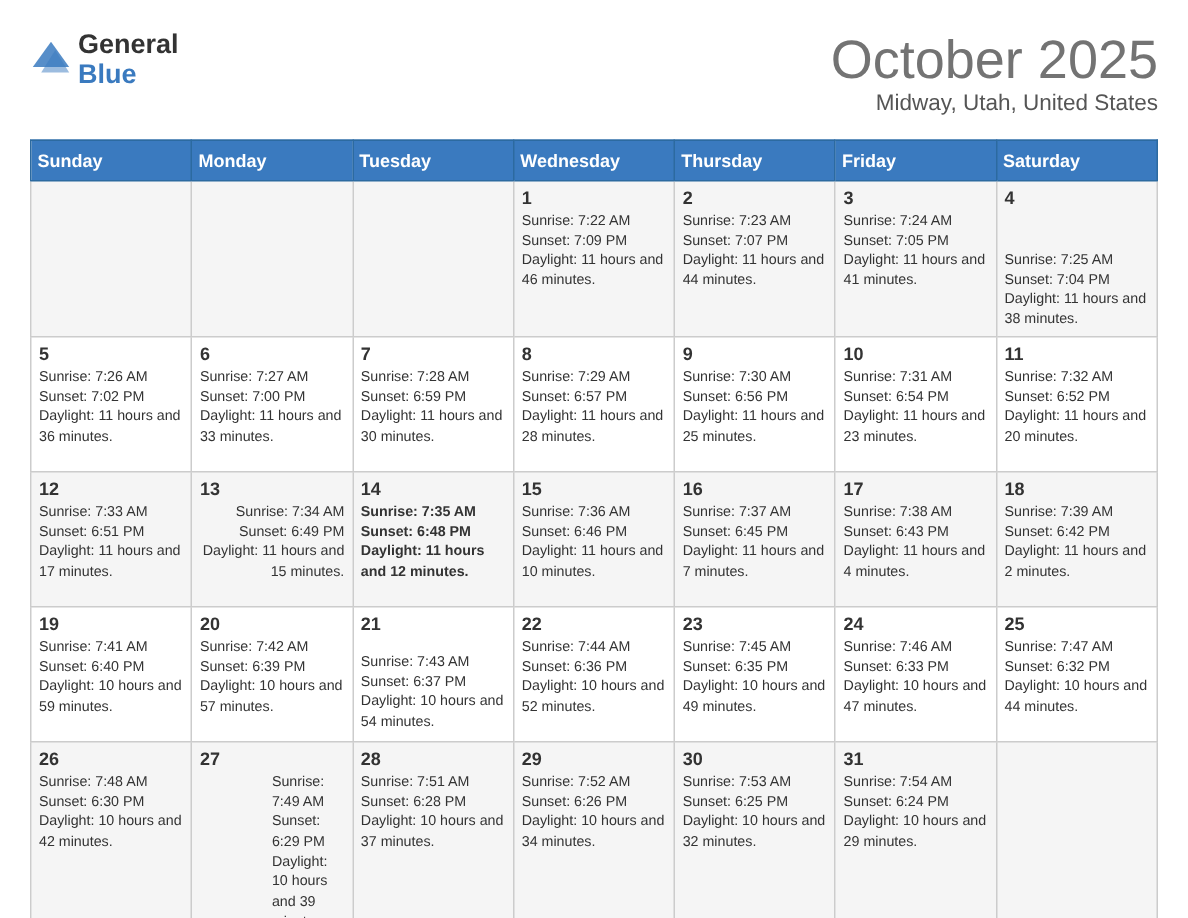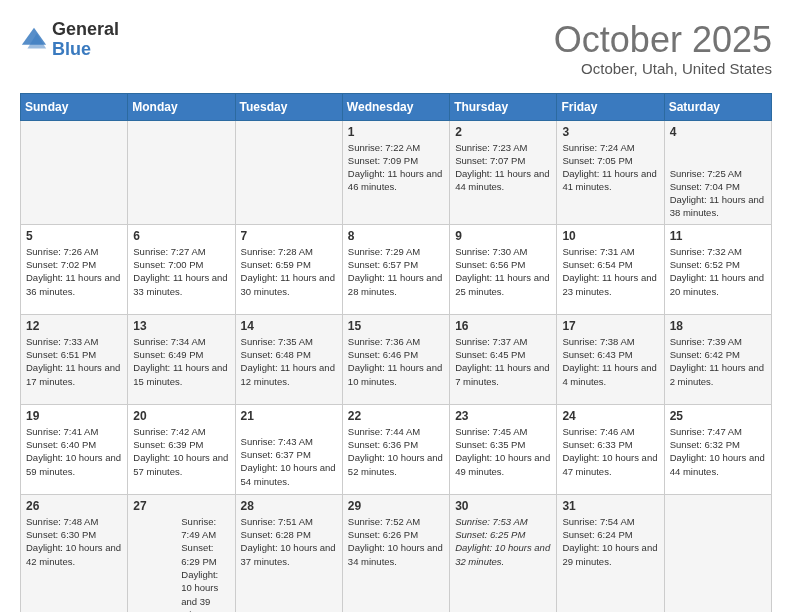--- a/index.html
+++ b/index.html
@@ -108,21 +108,21 @@
       <polygon points="15,2 28,20 2,20" fill="#3a7abf" opacity="0.85"></polygon>
       <polygon points="18,8 28,24 8,24" fill="#3a7abf" opacity="0.5"></polygon>
     </svg>
     <div class="logo-text">
       <span class="logo-general">General</span>
       <span class="logo-blue">Blue</span>
     </div>
   </div>
   <div class="title-block">
     <div class="month-title">October 2025</div>
-    <div class="location">October, Utah, United States</div>
+    <div class="location">Midway, Utah, United States</div>
   </div>
 </div>
 
 <table>
   <thead>
     <tr>
     <th>Sunday</th>
         <th>Monday</th>
         <th>Tuesday</th>
         <th>Wednesday</th>
@@ -207,27 +207,27 @@
       </tr>
       <tr>
         <td>
           <span class="day-number">12</span>
           <div class="day-info" style="white-space: pre-line;">Sunrise: 7:33 AM
 Sunset: 6:51 PM
 Daylight: 11 hours and 17 minutes.</div>
         </td>
         <td>
           <span class="day-number">13</span>
-          <div class="day-info" style="white-space: pre-line;">Sunrise: 7:34 AM
+          <div class="day-info" style="white-space: pre-line; text-align: right;">Sunrise: 7:34 AM
 Sunset: 6:49 PM
 Daylight: 11 hours and 15 minutes.</div>
         </td>
         <td>
           <span class="day-number">14</span>
-          <div class="day-info" style="white-space: pre-line;">Sunrise: 7:35 AM
+          <div class="day-info" style="white-space: pre-line; font-weight: bold;">Sunrise: 7:35 AM
 Sunset: 6:48 PM
 Daylight: 11 hours and 12 minutes.</div>
         </td>
         <td>
           <span class="day-number">15</span>
           <div class="day-info" style="white-space: pre-line;">Sunrise: 7:36 AM
 Sunset: 6:46 PM
 Daylight: 11 hours and 10 minutes.</div>
         </td>
         <td>
@@ -313,21 +313,21 @@
 Daylight: 10 hours and 37 minutes.</div>
         </td>
         <td>
           <span class="day-number">29</span>
           <div class="day-info" style="white-space: pre-line;">Sunrise: 7:52 AM
 Sunset: 6:26 PM
 Daylight: 10 hours and 34 minutes.</div>
         </td>
         <td>
           <span class="day-number">30</span>
-          <div class="day-info" style="white-space: pre-line; font-style: italic;">Sunrise: 7:53 AM
+          <div class="day-info" style="white-space: pre-line;">Sunrise: 7:53 AM
 Sunset: 6:25 PM
 Daylight: 10 hours and 32 minutes.</div>
         </td>
         <td>
           <span class="day-number">31</span>
           <div class="day-info" style="white-space: pre-line;">Sunrise: 7:54 AM
 Sunset: 6:24 PM
 Daylight: 10 hours and 29 minutes.</div>
         </td>
         <td class="empty-cell"></td>

